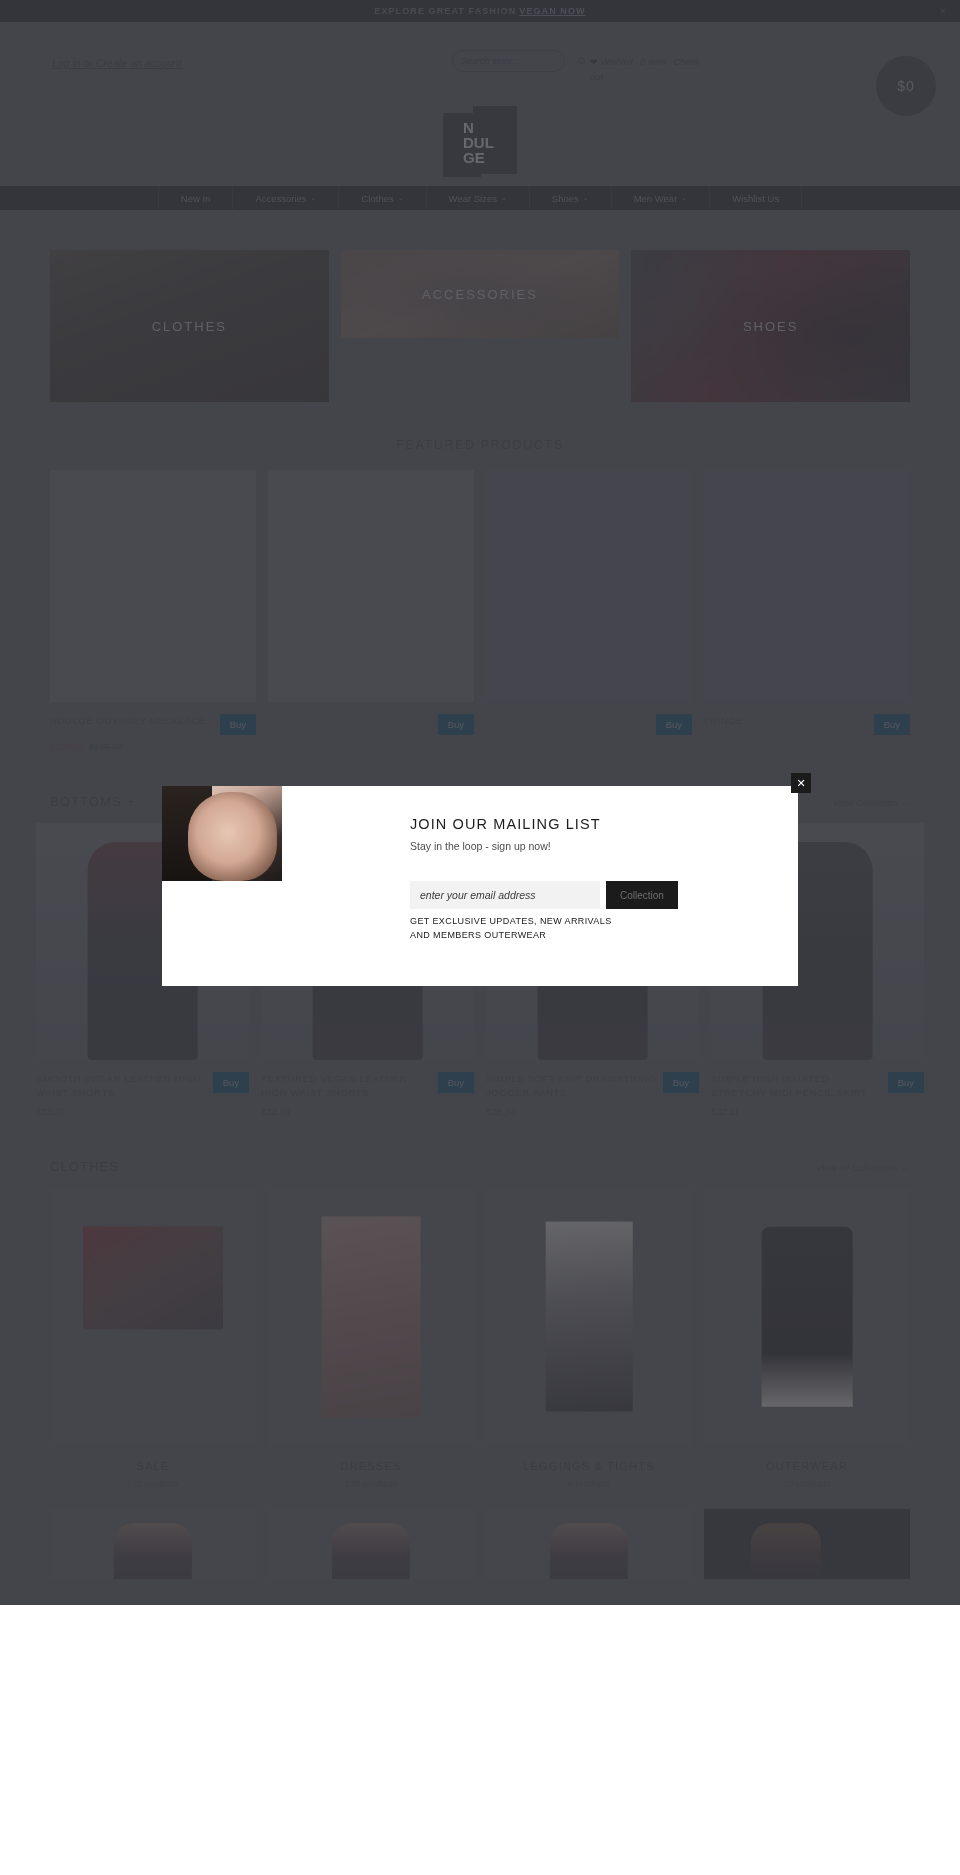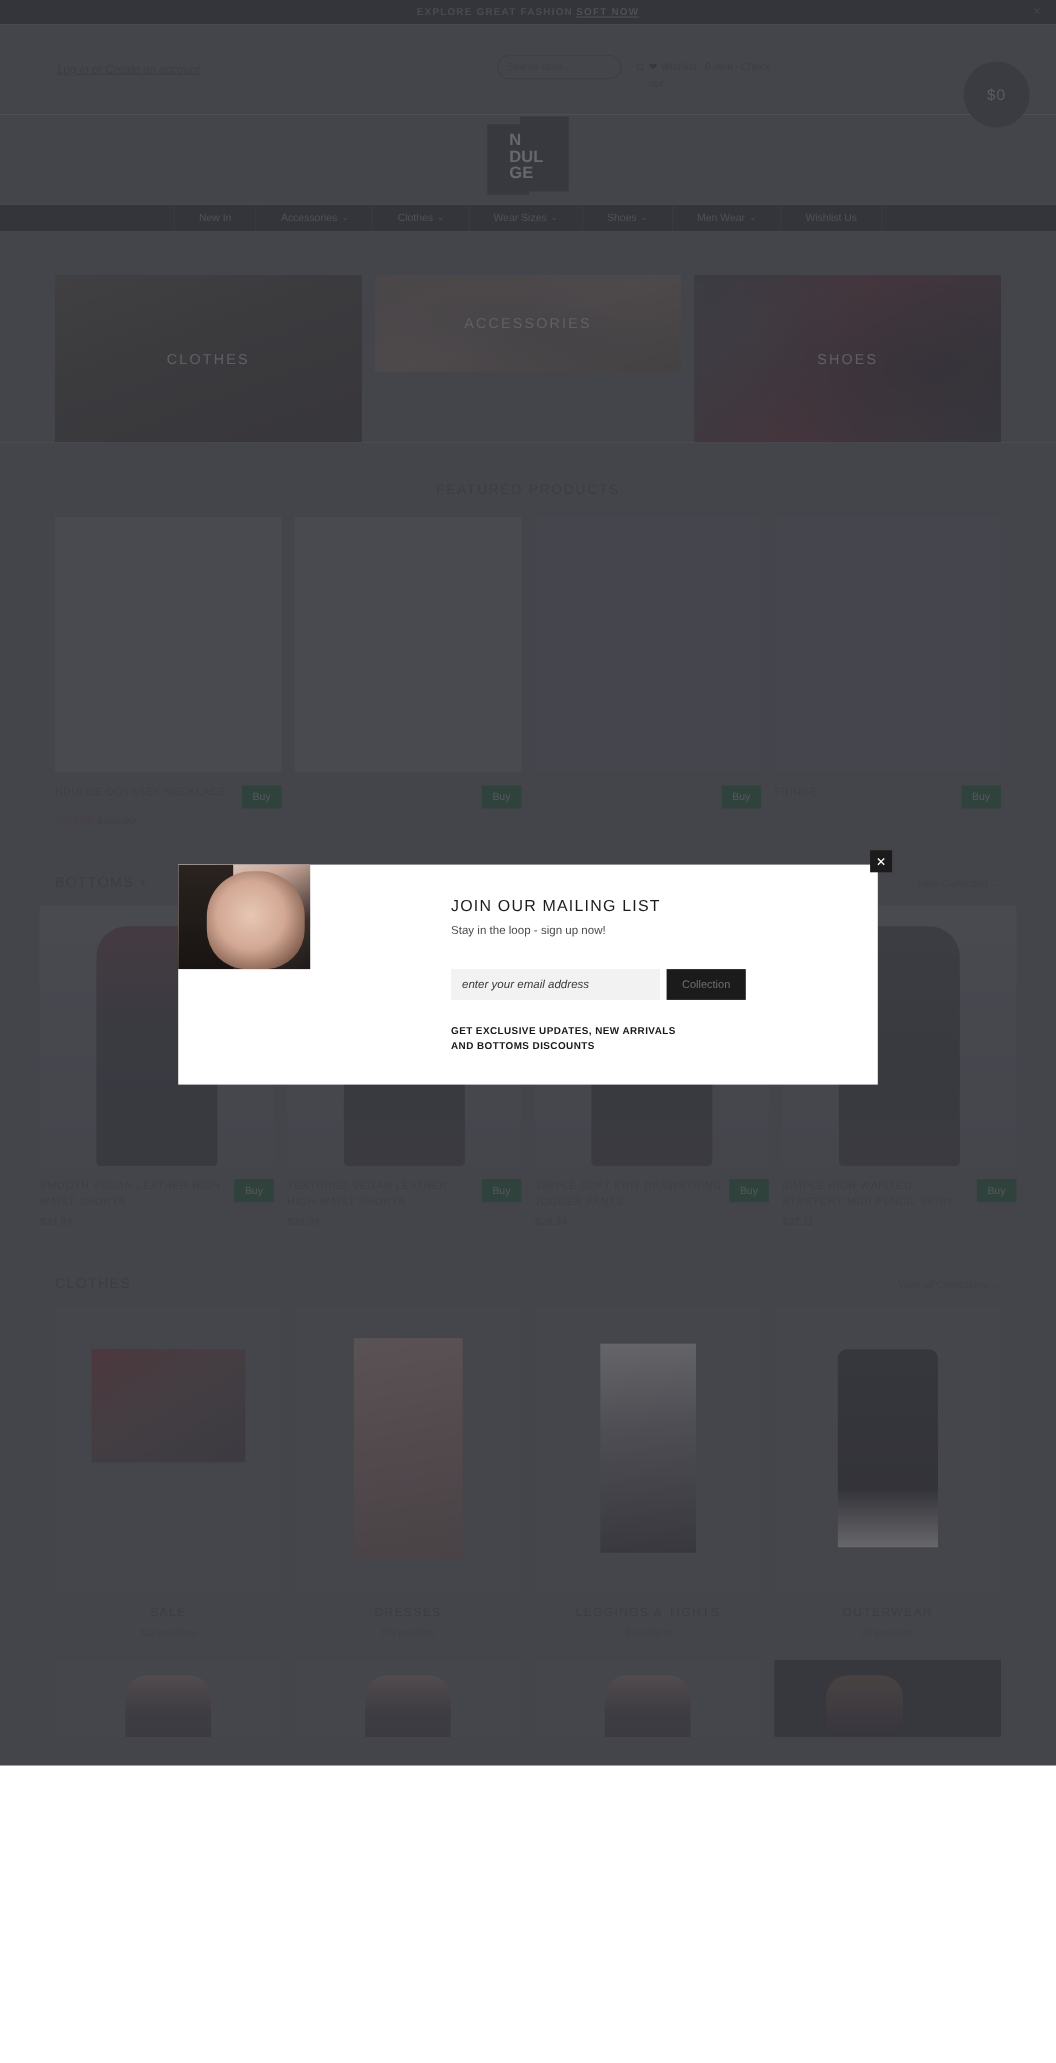--- a/index.html
+++ b/index.html
@@ -262,21 +262,21 @@
   }
   .prod-name {
     font-size: 9.5px;
     line-height: 1.45;
     letter-spacing: .6px;
     color: #44454d;
     flex: 1;
     cursor: pointer;
   }
   .buy-btn {
-    background: #14532d;
+    background: #0c4a6e;
     color: #9a9ba1;
     font-size: 9.5px;
     padding: 5px 10px;
     border: none;
     cursor: pointer;
     font-family: "Liberation Sans", sans-serif;
     flex: none;
   }
   .prod-price {
     margin-top: 6px;
@@ -467,23 +467,23 @@
   .subscribe-btn {
     background: #1b1b1b;
     color: #6f6f6f;
     border: none;
     font-size: 10px;
     padding: 0 14px;
     cursor: pointer;
     font-family: "Liberation Sans", sans-serif;
   }
   .modal-note {
-    margin-top: 22px;
+    margin-top: 6px;
     font-size: 9px;
-    font-weight: 700;
+    font-weight: 400;
     letter-spacing: .4px;
     line-height: 1.55;
     color: #191919;
     max-width: 230px;
   }
   .modal-close {
     position: absolute;
     right: -13px;
     top: -13px;
     width: 20px;
@@ -498,21 +498,21 @@
     z-index: 110;
   }
 </style>
 </head>
 <body>
 
 <div class="page">
 
   <div class="announce">
     <div class="announce-text">
-      <span>EXPLORE GREAT FASHION</span><a class="shop-now" href="#">SOFT NOW</a>
+      <span>EXPLORE GREAT FASHION</span><a class="shop-now" href="#">VEGAN NOW</a>
     </div>
     <div class="announce-close">×</div>
   </div>
 
   <div class="utility">
     <div class="login-link">Log in or Create an account</div>
 
     <div class="searchbox">
       <input type="text" placeholder="Search store..." style="">
       <span class="search-icon">
@@ -756,18 +756,18 @@
     </div>
     <div class="modal-body">
       <div class="modal-title">JOIN OUR MAILING LIST</div>
       <div class="modal-sub">Stay in the loop - sign up now!</div>
       <div class="modal-form">
         <input type="text" placeholder="enter your email address" style="">
         <button class="subscribe-btn">Collection</button>
       </div>
       <div class="modal-note">
         <div>GET EXCLUSIVE UPDATES, NEW ARRIVALS</div>
-        <div>AND BOTTOMS DISCOUNTS</div>
+        <div>AND MEMBERS OUTERWEAR</div>
       </div>
     </div>
   </div>
 
 </div>
 
 </body></html>

